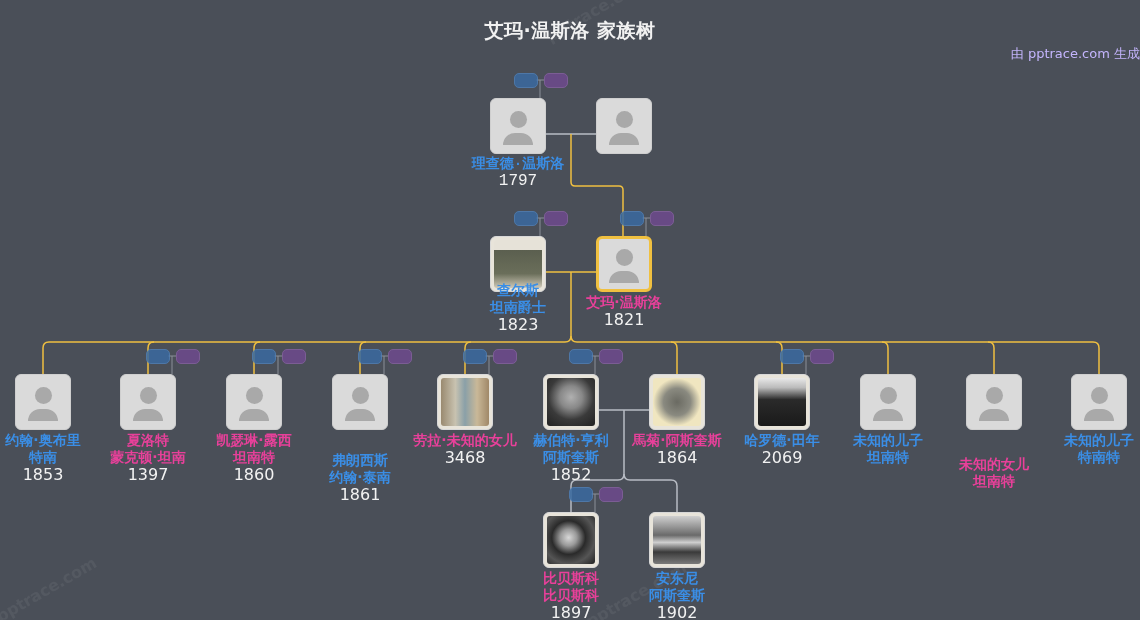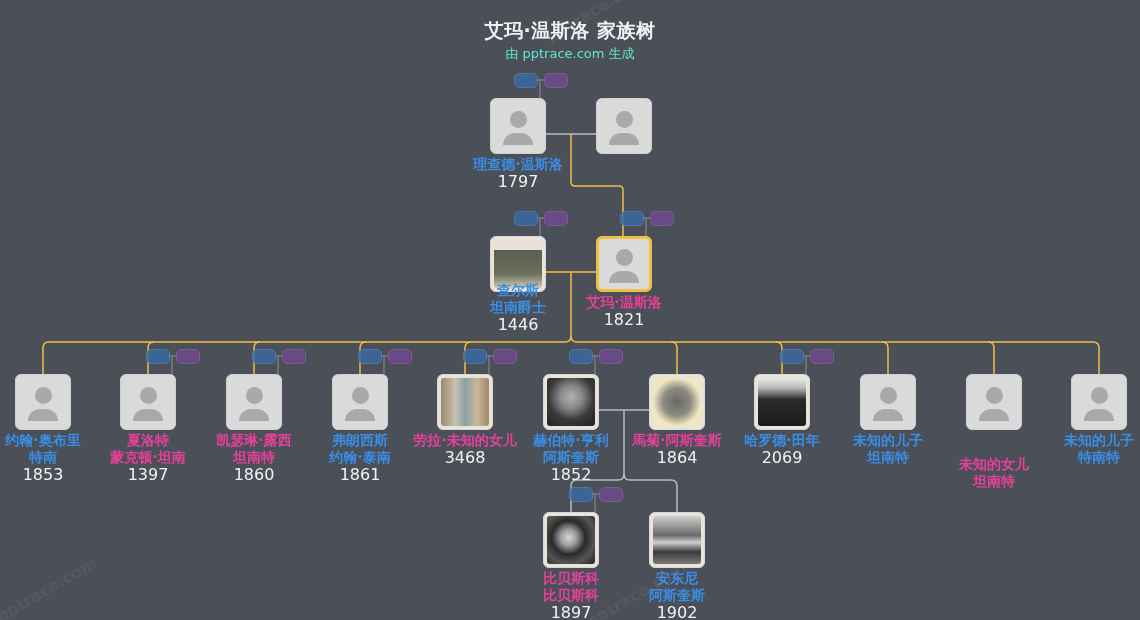--- a/index.html
+++ b/index.html
@@ -3,22 +3,22 @@
 <meta charset="utf-8">
 <style>
   html, body { margin:0; padding:0; }
   body {
     width:1140px; height:620px; overflow:hidden; position:relative;
     background:#4a4f58;
     font-family:"DejaVu Sans","Liberation Sans",sans-serif;
   }
   .title { position:absolute; left:0; width:1140px; top:18px; text-align:center;
     color:#f2f2f2; font-size:19px; font-weight:bold; letter-spacing:0.5px; }
-  .subtitle { position:absolute; left:0; width:1140px; top:45px; text-align:center;
-    color:#5eead4; font-size:13px; }
+  .subtitle { position:absolute; left:0; width:1140px; top:45px; text-align:right;
+    color:#c4b5fd; font-size:13px; }
   svg.lines { position:absolute; left:0; top:0; }
   .card { position:absolute; width:56px; height:56px; border-radius:6px;
     background:#dadada; box-sizing:border-box; border:1px solid #cfcfcf; overflow:hidden; }
   .card.focus { border:3px solid #f0c040; }
   .card.photo { background:#e8e4da; border:1px solid #d8d8d8; }
   .avatar-head { position:absolute; left:50%; top:12px; width:17px; height:17px; margin-left:-8.5px;
     border-radius:50%; background:#a9a9a9; }
   .avatar-body { position:absolute; left:50%; top:34px; width:30px; height:12px; margin-left:-15px;
     border-radius:15px 15px 0 0; background:#a9a9a9; }
   .card.focus .avatar-head { top:10px; }
@@ -113,36 +113,36 @@
 <div class="pill purple" style="left:599px;top:349px;"></div>
 <div class="pill blue" style="left:780px;top:349px;"></div>
 <div class="pill purple" style="left:810px;top:349px;"></div>
 <div class="pill blue" style="left:569px;top:487px;"></div>
 <div class="pill purple" style="left:599px;top:487px;"></div>
 
 <div class="card" style="left:490px;top:98px;">
   <div class="avatar-head"></div>
   <div class="avatar-body"></div>
 </div>
-<div class="label male" style="left:453px;top:156px;">
+<div class="label male" style="left:453px;top:156px;font-family:Liberation Mono, monospace;">
   <span class="name">理查德·温斯洛</span>
   <span class="year">1797</span>
 </div>
 <div class="card" style="left:596px;top:98px;">
   <div class="avatar-head"></div>
   <div class="avatar-body"></div>
 </div>
 
 <div class="card photo" style="left:490px;top:236px;">
   <div class="photo-art" style="background:linear-gradient(180deg,#e6e2d8 0%,#e6e2d8 20%,#5b5f4f 21%,#6a6e5a 70%,#cfc9b8 100%);"></div>
 </div>
 <div class="label male" style="left:453px;top:282px;">
   <span class="name">查尔斯</span>
   <span class="name">坦南爵士</span>
-  <span class="year">1446</span>
+  <span class="year">1823</span>
 </div>
 <div class="card focus" style="left:596px;top:236px;">
   <div class="avatar-head"></div>
   <div class="avatar-body"></div>
 </div>
 <div class="label female" style="left:559px;top:294px;">
   <span class="name">艾玛·温斯洛</span>
   <span class="year">1821</span>
 </div>
 
@@ -173,21 +173,21 @@
 <div class="label female" style="left:189px;top:432px;">
   <span class="name">凯瑟琳·露西</span>
   <span class="name">坦南特</span>
   <span class="year">1860</span>
 </div>
 
 <div class="card" style="left:332px;top:374px;">
   <div class="avatar-head"></div>
     <div class="avatar-body"></div>
 </div>
-<div class="label male" style="left:295px;top:432px;">
+<div class="label male" style="left:295px;top:452px;">
   <span class="name">弗朗西斯</span>
   <span class="name">约翰·泰南</span>
   <span class="year">1861</span>
 </div>
 
 <div class="card photo" style="left:437px;top:374px;">
   <div class="photo-art" style="background:linear-gradient(90deg,#9a8a70,#c8c2b0 30%,#8aa0a8 50%,#c9b898 75%,#a08868);"></div>
 </div>
 <div class="label female" style="left:400px;top:432px;">
   <span class="name">劳拉·未知的女儿</span>

